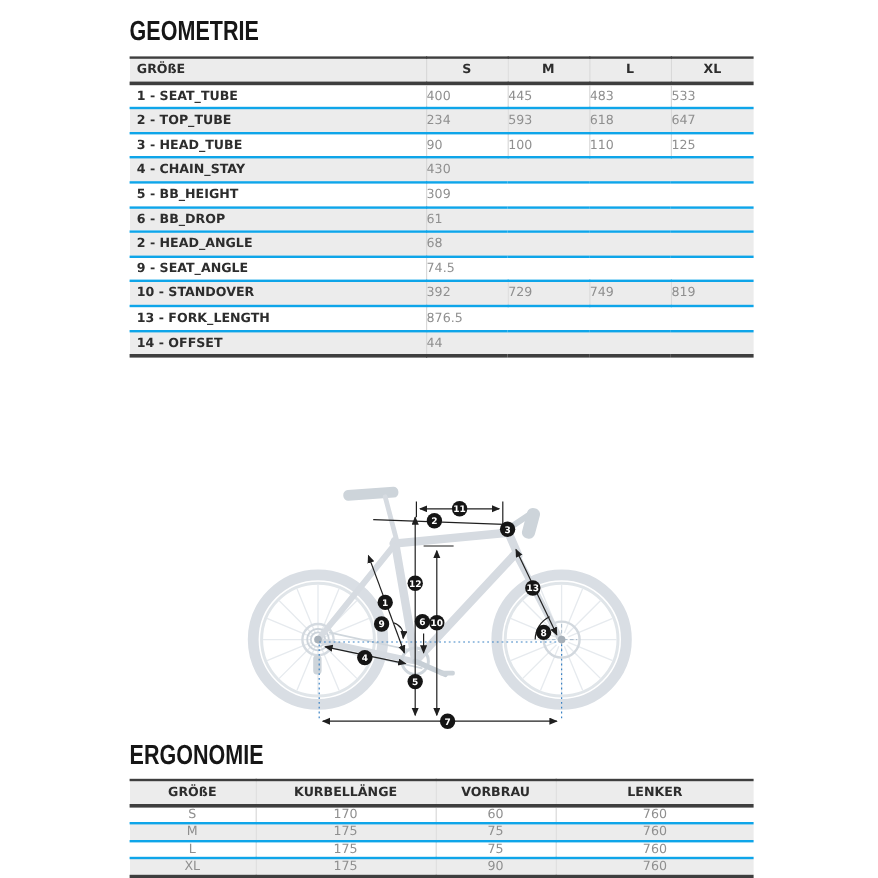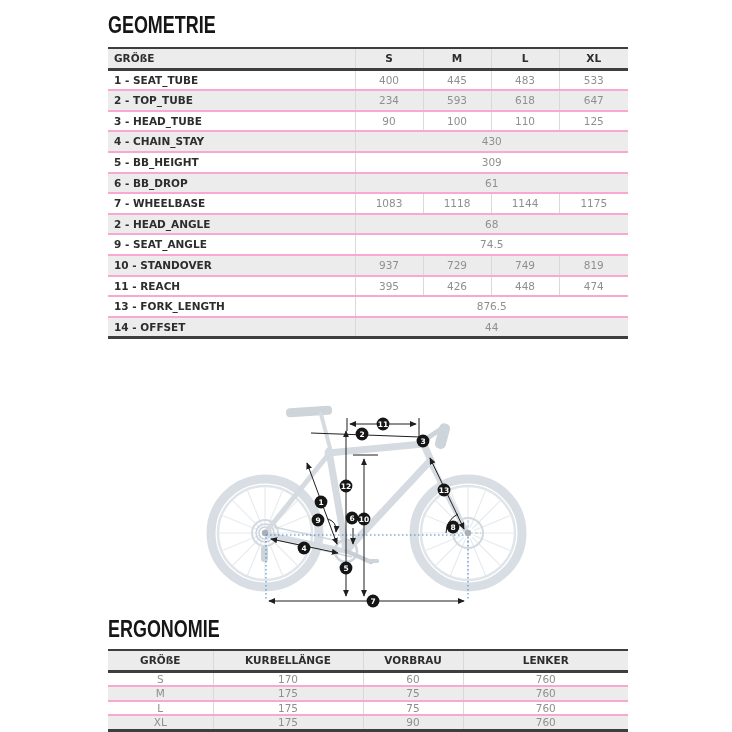--- a/index.html
+++ b/index.html
@@ -23,30 +23,30 @@
     border-top:2px solid #3e3e3e;
   }
   #geo-table  { top:47px; }
   #ergo-table { top:649px; }
 
   .spec th, .spec td {
     padding:0; margin:0; white-space:nowrap; overflow:hidden;
     font-size:10.5px; line-height:1;
   }
   .spec thead tr { background:#ececec;padding-left:16px; }
-  .spec tr { border-bottom:2px solid #f9a8d4; }
+  .spec tr { border-bottom:2px solid #0ea5e9; }
   .spec tr.alt { background:#ececec; }
   .spec tr:last-child { border-bottom:3px solid #3e3e3e; }
 
   
   .geo th, .geo td { height:18.6px; }
   .geo .hl  { text-align:left; padding-left:6px; font-weight:bold; color:#2d2d2d; }
   .geo .hv  { text-align:center; font-weight:bold; color:#2d2d2d; border-left:1px solid #d9d9d9; }
   .geo .lbl { text-align:left; padding-left:6px; font-weight:bold; color:#2d2d2d; }
-  .geo .val { text-align:center; color:#8f8f8f; border-left:1px solid #d9d9d9; }
+  .geo .val { color:#8f8f8f; border-left:1px solid #d9d9d9; }
 
   
   .ergo th { height:19px; text-align:center; font-weight:bold; color:#2d2d2d; }
   .ergo td { height:12.4px; text-align:center; color:#8f8f8f; }
   .ergo th + th, .ergo td + td { border-left:1px solid #d9d9d9; }
 
   
   #diagram { position:absolute; left:195px; top:398px; }
   .tire  { fill:none; stroke:#d9dee4; stroke-width:9; }
   .rim   { fill:none; stroke:#e0e5e9; stroke-width:2.5; }
@@ -108,48 +108,34 @@
         <td class="val" colspan="4">430</td>
       </tr>
       <tr>
         <td class="lbl">5 - BB_HEIGHT</td>
         <td class="val" colspan="4">309</td>
       </tr>
       <tr class="alt">
         <td class="lbl">6 - BB_DROP</td>
         <td class="val" colspan="4">61</td>
       </tr>
-      <tr>
-        <td class="lbl">7 - WHEELBASE</td>
-        <td class="val">1083</td>
-        <td class="val">1118</td>
-        <td class="val">1144</td>
-        <td class="val">1175</td>
-      </tr>
       <tr class="alt">
         <td class="lbl">2 - HEAD_ANGLE</td>
         <td class="val" colspan="4">68</td>
       </tr>
       <tr>
         <td class="lbl">9 - SEAT_ANGLE</td>
         <td class="val" colspan="4">74.5</td>
       </tr>
       <tr class="alt">
         <td class="lbl">10 - STANDOVER</td>
-        <td class="val">937</td>
+        <td class="val">392</td>
         <td class="val">729</td>
         <td class="val">749</td>
         <td class="val">819</td>
-      </tr>
-      <tr>
-        <td class="lbl">11 - REACH</td>
-        <td class="val">395</td>
-        <td class="val">426</td>
-        <td class="val">448</td>
-        <td class="val">474</td>
       </tr>
       <tr>
         <td class="lbl">13 - FORK_LENGTH</td>
         <td class="val" colspan="4">876.5</td>
       </tr>
       <tr class="alt">
         <td class="lbl">14 - OFFSET</td>
         <td class="val" colspan="4">44</td>
       </tr>
     </tbody>

